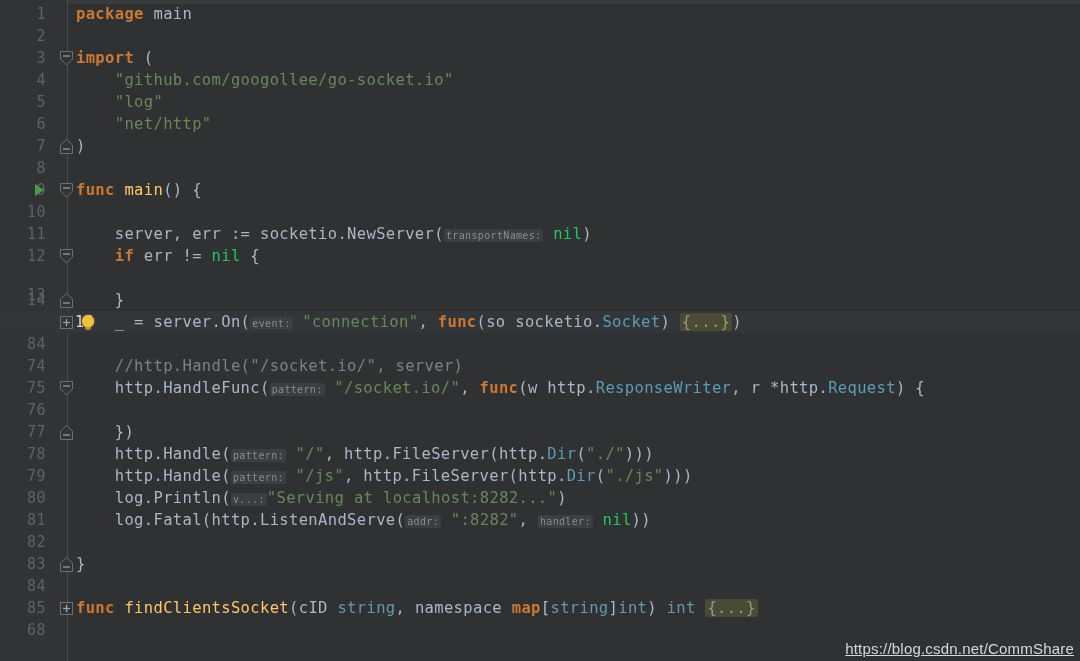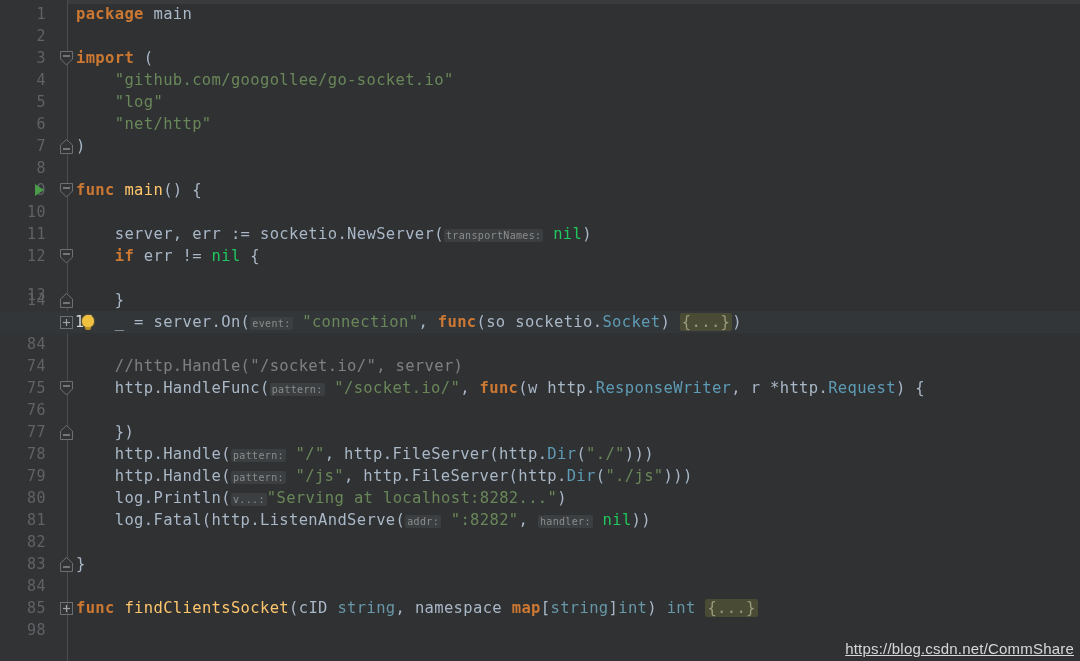--- a/index.html
+++ b/index.html
@@ -189,21 +189,21 @@
       <div class="row" style="top: 399px;"><span class="lnum">76</span></div>
       <div class="row" style="top: 421px;"><span class="lnum">77</span><span class="code"><span class="plain">    })</span></span></div>
       <div class="row" style="top: 443px;"><span class="lnum">78</span><span class="code"><span class="plain">    http.Handle(</span><span class="hint">pattern:</span><span class="plain"> </span><span class="str">"/"</span><span class="plain">, http.</span><span class="plain">FileServer</span><span class="plain">(http.</span><span class="typ2">Dir</span><span class="plain">(</span><span class="str">"./"</span><span class="plain">)))</span></span></div>
       <div class="row" style="top: 465px;"><span class="lnum">79</span><span class="code"><span class="plain">    http.Handle(</span><span class="hint">pattern:</span><span class="plain"> </span><span class="str">"/js"</span><span class="plain">, http.FileServer(http.</span><span class="typ2">Dir</span><span class="plain">(</span><span class="str">"./js"</span><span class="plain">)))</span></span></div>
       <div class="row" style="top: 487px;"><span class="lnum">80</span><span class="code"><span class="plain">    log.Println(</span><span class="hint">v...:</span><span class="str">"Serving at localhost:8282..."</span><span class="plain">)</span></span></div>
       <div class="row" style="top: 509px;"><span class="lnum">81</span><span class="code"><span class="plain">    log.Fatal(http.ListenAndServe(</span><span class="hint">addr:</span><span class="plain"> </span><span class="str">":8282"</span><span class="plain">, </span><span class="hint">handler:</span><span class="plain"> </span><span class="kw2">nil</span><span class="plain">))</span></span></div>
       <div class="row" style="top: 531px;"><span class="lnum">82</span><span class="code"></span></div>
       <div class="row" style="top: 553px;"><span class="lnum">83</span><span class="code"><span class="plain">}</span></span></div>
       <div class="row" style="top: 575px;"><span class="lnum">84</span><span class="code"></span></div>
       <div class="row" style="top: 597px;"><span class="lnum">85</span><span class="code"><span class="kw">func</span><span class="plain"> </span><span class="fn">findClientsSocket</span><span class="plain">(cID </span><span class="type">string</span><span class="plain">, namespace </span><span class="kw">map</span><span class="plain">[</span><span class="type">string</span><span class="plain">]</span><span class="type">int</span><span class="plain">) </span><span class="type">int</span><span class="plain"> </span><span class="fold-inline">{...}</span></span></div>
-      <div class="row" style="top: 619px;"><span class="lnum">98</span><span class="code"></span></div>
+      <div class="row" style="top: 619px;"><span class="lnum">68</span><span class="code"></span></div>
     </div>
   <div id="gutter-icons">
       <div class="fold" style="top: 51px;">
         <svg width="13" height="15" viewBox="0 0 13 15">
           <path d="M0.5 0.5 H12.5 V8 L6.5 14 L0.5 8 Z" fill="#313335" stroke="#6d7072"></path>
           <line x1="3" y1="5" x2="10" y2="5" stroke="#a0a3a5" stroke-width="1.2"></line>
         </svg>
       </div>
       <div class="fold" style="top: 139px;">
         <svg width="13" height="15" viewBox="0 0 13 15">

